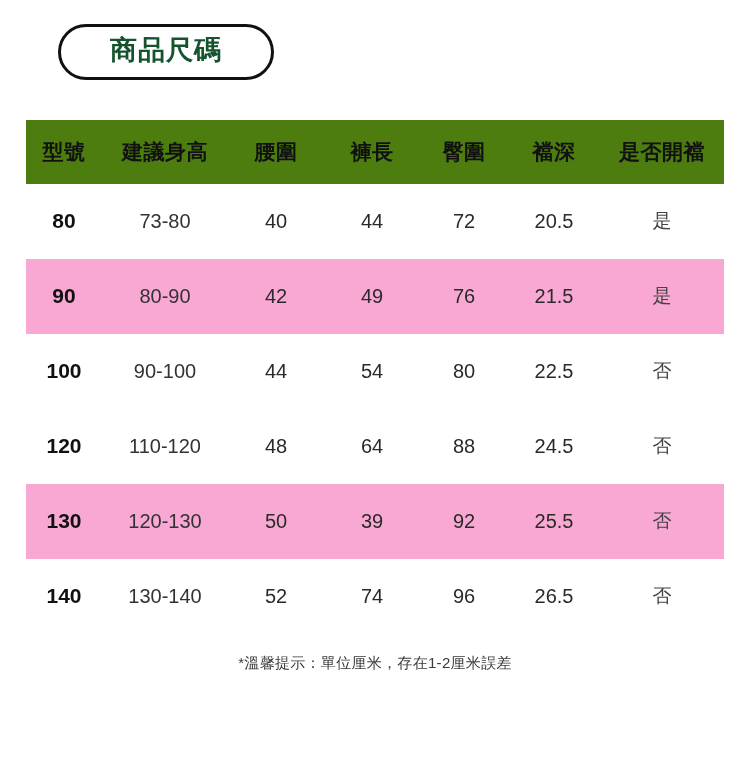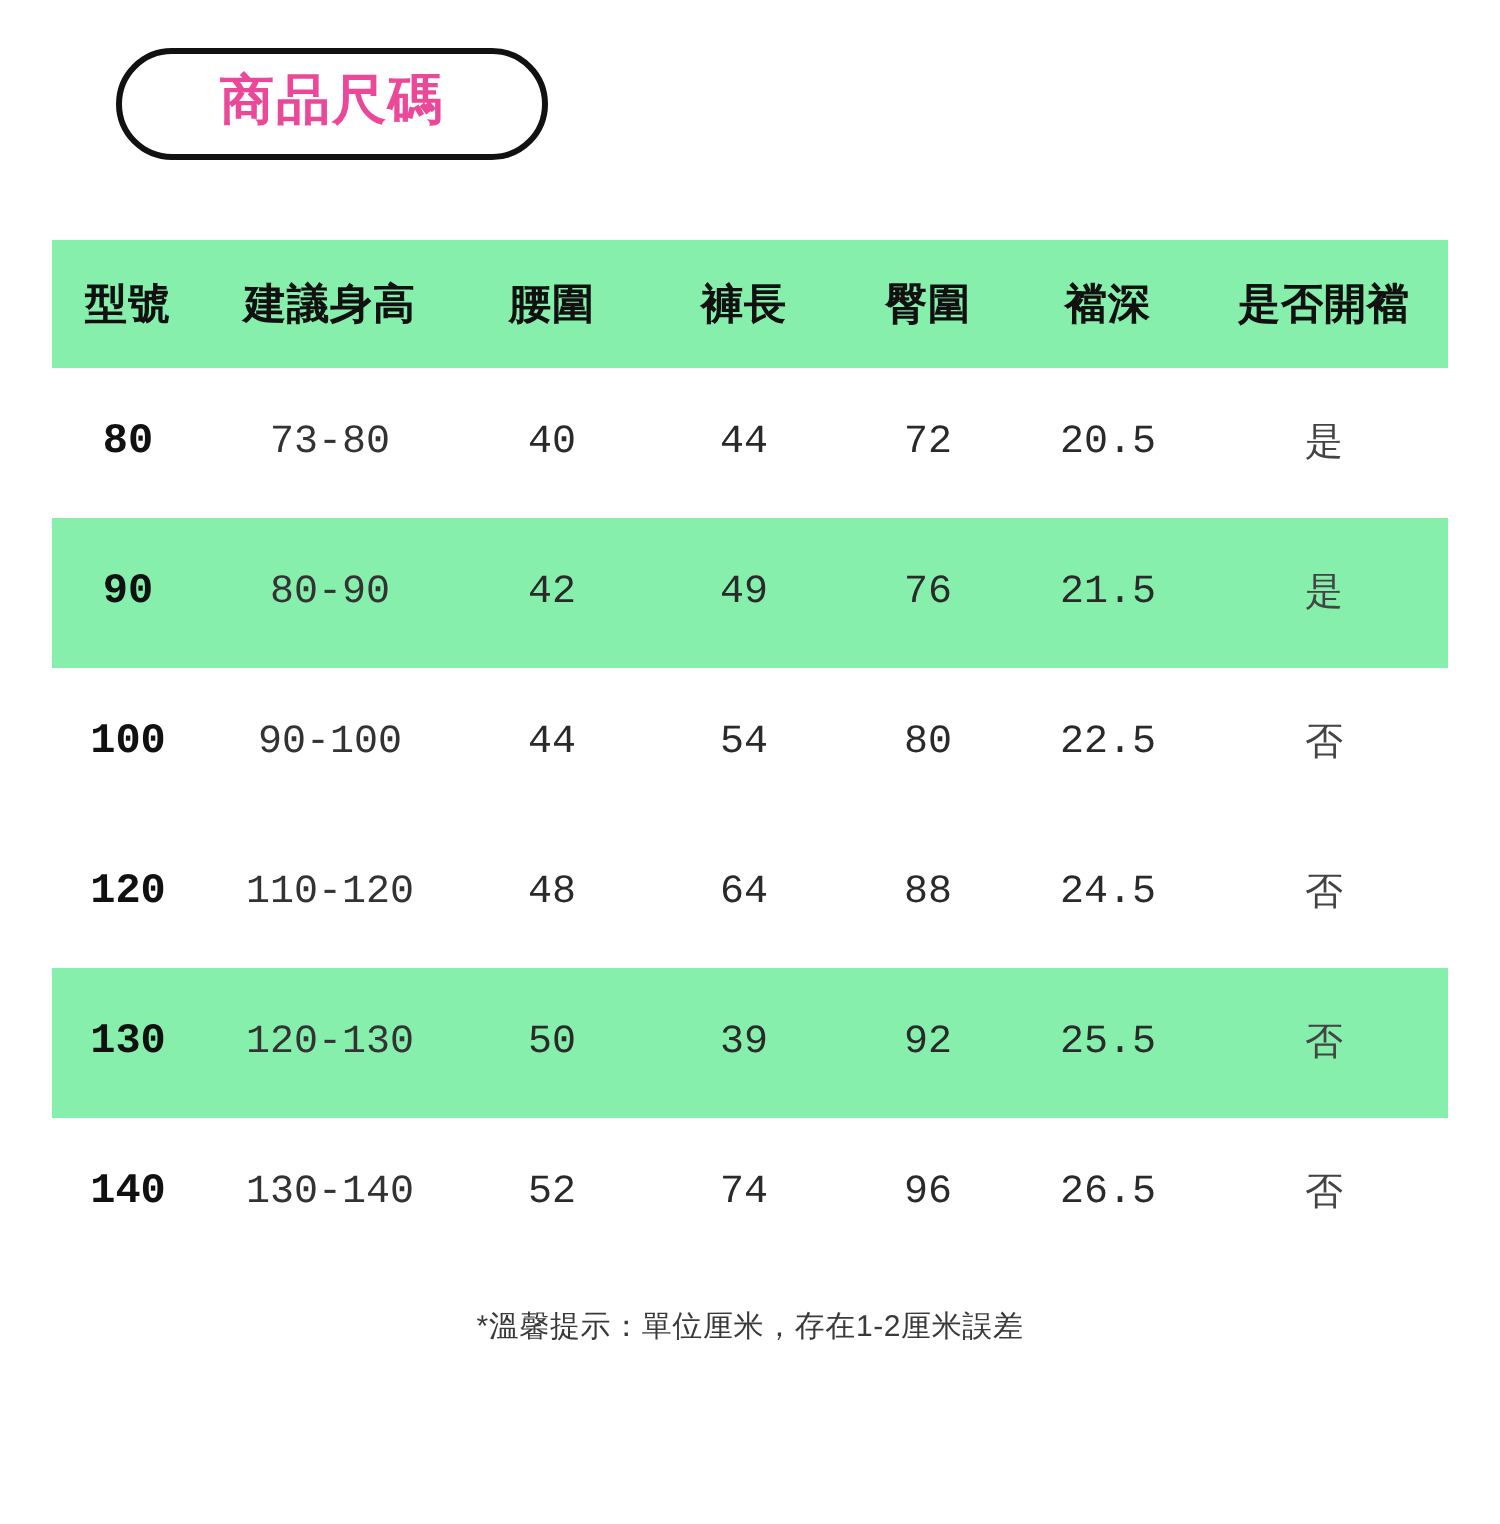--- a/index.html
+++ b/index.html
@@ -31,58 +31,57 @@
     border-radius: 34px;
     padding: 9px 30px 11px 30px;
     min-width: 150px;
     text-align: center;
   }
   .title-pill .title-text {
     font-size: 27px;
     font-weight: bold;
     letter-spacing: 1px;
     line-height: 1.1;
-    color: #ec4899;
+    color: #14532d;
   }
 
   
   .table-wrap {
     margin: 40px 26px 0 26px;
   }
   table.size-table {
     width: 698px;
     border-collapse: collapse;
     table-layout: fixed;
   }
   table.size-table th,
   table.size-table td {
     text-align: center;
     vertical-align: middle;
     border: none;
   }
   thead tr {
-    background: #86efac;
+    background: #4d7c0f;
   }
   thead th {
     height: 62px;
     font-size: 21px;
     font-weight: bold;
     color: #111111;
     letter-spacing: 0.5px;
   }
   tbody tr {
     height: 75px;
   }
   tbody tr.alt {
-    background: #86efac;
+    background: #f9a8d4;
   }
   tbody td {
     font-size: 20px;
     color: #2a2a2a;
-    font-family: Liberation Mono, monospace;
   }
   tbody td.col-model {
     font-weight: bold;
     font-size: 21px;
     color: #111111;
   }
   tbody td.col-height {
     color: #333333;
   }
   tbody td.col-open {

